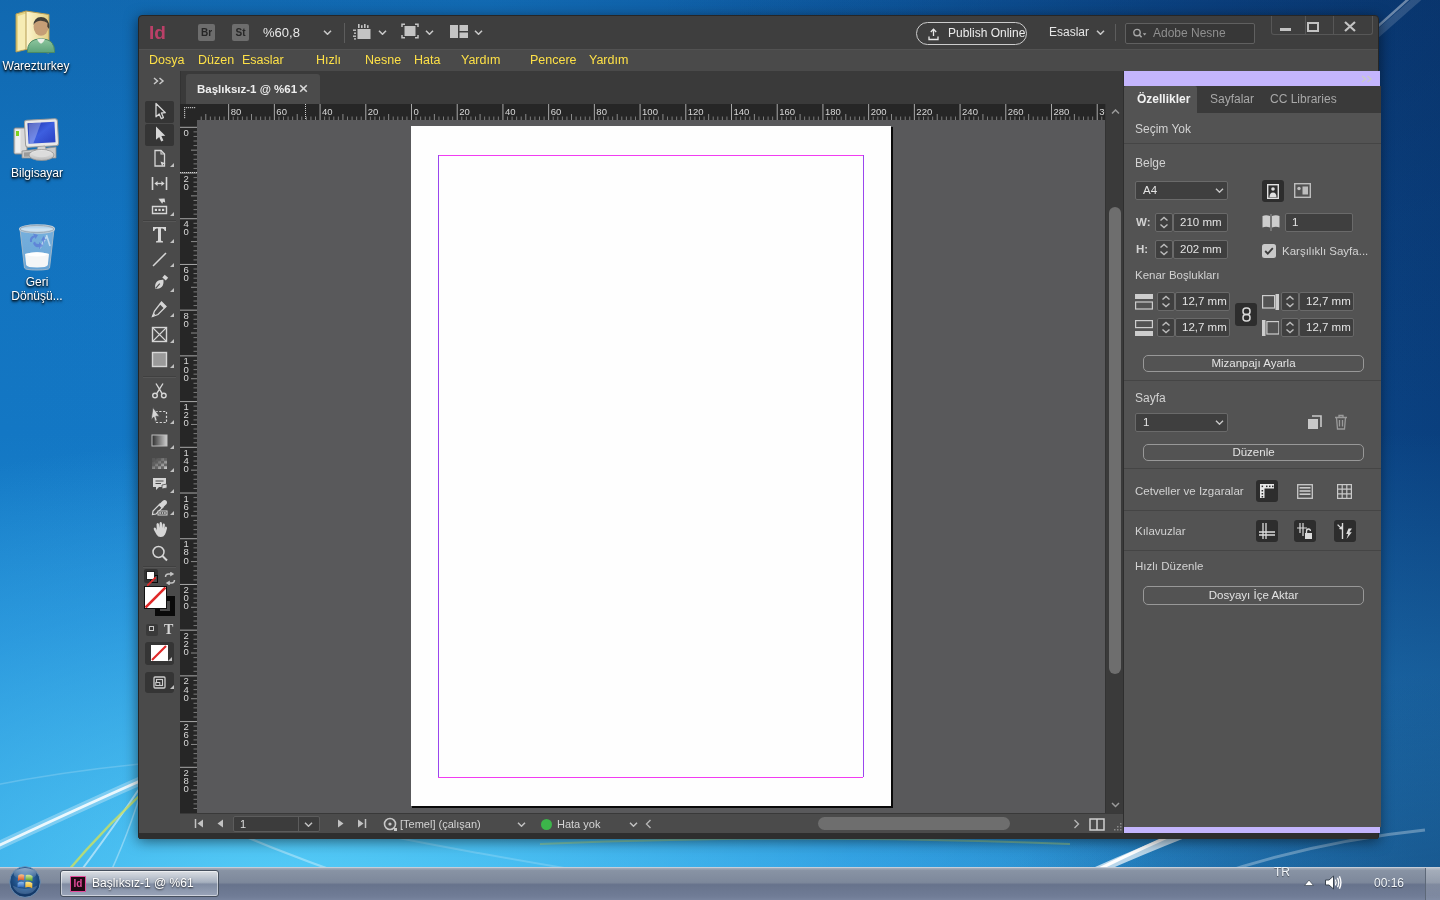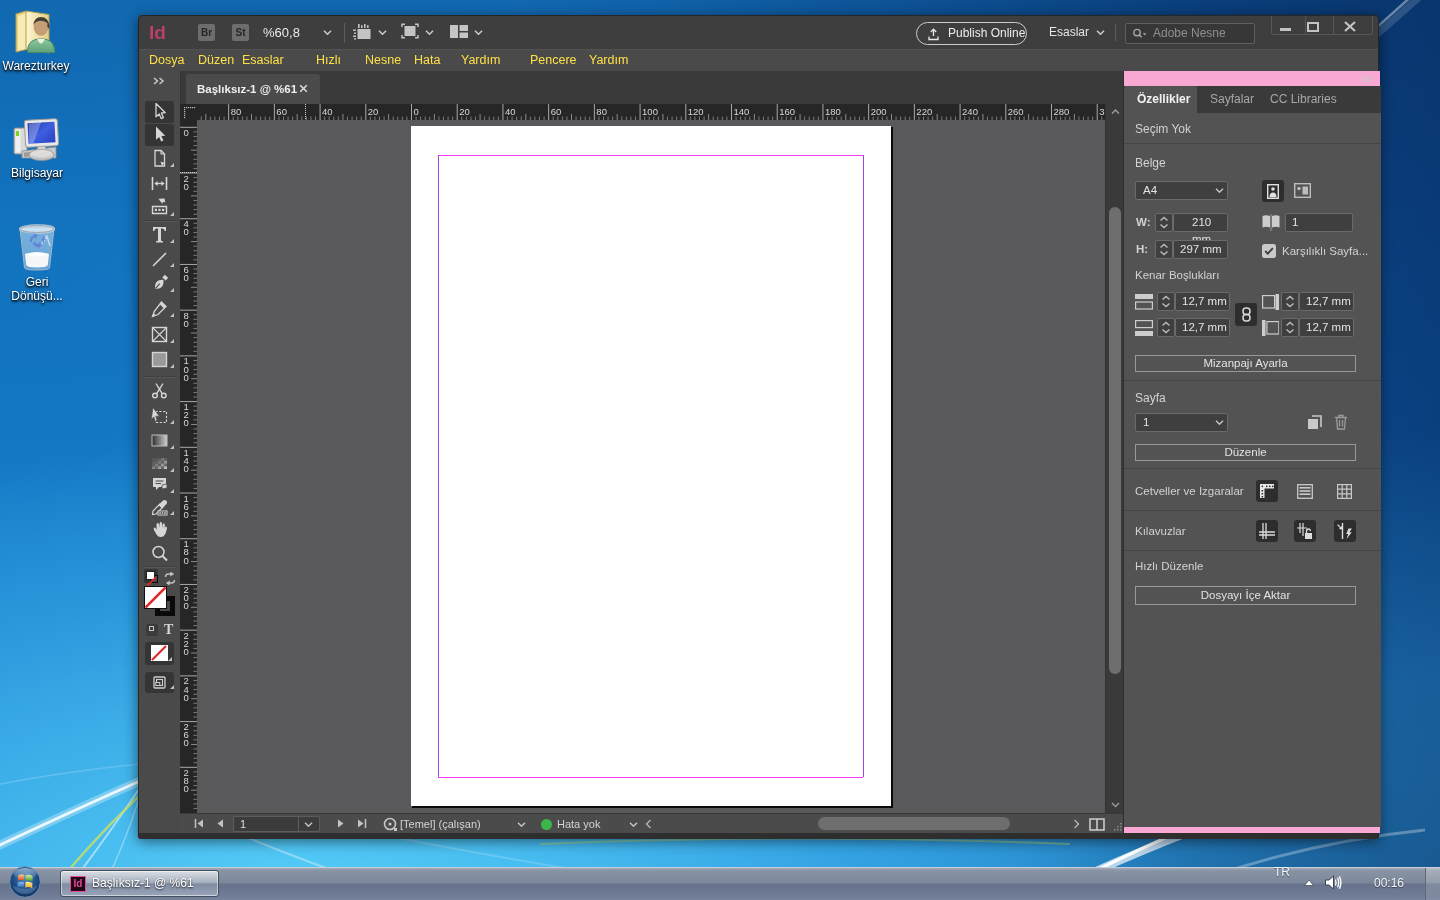--- a/index.html
+++ b/index.html
@@ -36,29 +36,29 @@
 .corner{left:0;top:33px;width:17px;height:16px;background:#262626}
 .vrul{left:0;top:49px;width:17px;height:693px}
 .canvas{left:17px;top:49px;width:908px;height:693px;background:#59595b;overflow:hidden}
 .page{left:213.5px;top:6px;width:480px;height:680px;background:#fefefe;box-shadow:1.5px 1.5px 0 .5px #0a0a0a}
 .vsb{left:925px;top:33px;width:18px;height:709px;background:#3a3a3a;border-left:1px solid #333}
 .vthumb{left:3px;width:12px;border-radius:6px;background:#6e6e6e}
 .sbar{left:0;top:742px;width:943px;height:20px;background:#4b4b4b;border-top:1px solid #393939;color:#cfcfcf}
 .sbox{left:53px;top:2px;width:87px;height:16px;background:#3c3c3c;border:1px solid #5c5c5c;border-radius:2px;font-size:11px;color:#ddd}
 .stext{position:absolute;top:3.5px;font-size:11px;color:#d4d4d4}
 .hthumb{left:638px;top:3px;width:192px;height:13px;background:#6e6e6e;border-radius:7px}
-.rpanel{left:984px;top:55px;width:257px;height:762px;background:#f9a8d4;border-left:1px solid #2e2e2e}
+.rpanel{left:984px;top:55px;width:257px;height:762px;background:#c4b5fd;border-left:1px solid #2e2e2e}
 .ptabs{left:0;top:15px;width:257px;height:27px;background:#3a3a3a}
 .ptab{position:absolute;top:0;height:27px;font-size:12px;line-height:26px;color:#a8a8a8}
 .pbody{left:0;top:42px;width:257px;height:714px;background:#535353}
 .psep{position:absolute;left:0;width:257px;height:1px;background:#454545}
 .plab{position:absolute;font-size:11.5px;color:#d2d2d2}
 .pfield{position:absolute;height:19px;background:#3f3f3f;border:1px solid #6a6a6a;border-radius:2px;font-size:11.5px;color:#e4e4e4;line-height:17px}
 .pstep{position:absolute;width:18px;height:19px;background:#3f3f3f;border:1px solid #6a6a6a;border-radius:2px}
-.pbtn{position:absolute;left:11px;width:221px;height:17px;border:1px solid #989898;border-radius:0;font-size:11.5px;color:#e3e3e3;text-align:center;line-height:15px}
+.pbtn{position:absolute;left:19px;width:221px;height:17px;border:1px solid #989898;border-radius:5px;font-size:11.5px;color:#e3e3e3;text-align:center;line-height:15px}
 .ibtn{position:absolute;width:22px;height:22px;background:#2d2d2d;border-radius:3px}
 .taskbar{left:0;top:867px;width:1440px;height:33px;
 background:linear-gradient(#a3adbb 0%,#8893a4 8%,#7d889b 45%,#67738c 52%,#707c96 88%,#78849e 100%)}
 .tbtn{left:60px;top:870px;width:159px;height:27px;border:1px solid #46505e;border-radius:3px;
 background:linear-gradient(rgba(255,255,255,.7),rgba(215,224,234,.45) 45%,rgba(165,177,195,.4) 52%,rgba(195,205,220,.5));box-shadow:inset 0 0 0 1px rgba(255,255,255,.5)}
 .tbtxt{position:absolute;left:31px;top:5px;font-size:12px;color:#fff;text-shadow:0 1px 2px rgba(0,0,0,.8)}
 .trtxt{position:absolute;color:#f2f6fa;font-size:12px;text-shadow:0 1px 1px rgba(0,0,0,.45)}
 </style></head><body>
 <div class="a wall"></div>
 <svg class="a" style="left:0;top:0" width="1440" height="900" viewBox="0 0 1440 900">
@@ -985,31 +985,31 @@
         </svg>
         <div class="plab" style="left:12px;top:103px;font-weight:bold">W:</div>
         <div class="pstep" style="left:31px;top:100px">
           <svg class="a" style="left:3px;top:2px" width="10" height="6" viewBox="0 0 10 6">
             <path d="M1.5,4.5 L5,1.5 L8.5,4.5" fill="none" stroke="#bdbdbd" stroke-width="1.4"></path>
           </svg>
           <svg class="a" style="left:3px;top:9px" width="10" height="6" viewBox="0 0 10 6">
             <path d="M1.5,1.5 L5,4.5 L8.5,1.5" fill="none" stroke="#bdbdbd" stroke-width="1.4"></path>
           </svg>
         </div>
-        <div class="pfield" style="left:49px;top:100px;width:55px;padding-left:18px">210 mm</div>
+        <div class="pfield" style="left:49px;top:100px;width:55px;padding-left:6px">210 mm</div>
         <div class="plab" style="left:12px;top:130px;font-weight:bold">H:</div>
         <div class="pstep" style="left:31px;top:127px">
           <svg class="a" style="left:3px;top:2px" width="10" height="6" viewBox="0 0 10 6">
             <path d="M1.5,4.5 L5,1.5 L8.5,4.5" fill="none" stroke="#bdbdbd" stroke-width="1.4"></path>
           </svg>
           <svg class="a" style="left:3px;top:9px" width="10" height="6" viewBox="0 0 10 6">
             <path d="M1.5,1.5 L5,4.5 L8.5,1.5" fill="none" stroke="#bdbdbd" stroke-width="1.4"></path>
           </svg>
         </div>
-        <div class="pfield" style="left:49px;top:127px;width:55px;padding-left:6px">297 mm</div>
+        <div class="pfield" style="left:49px;top:127px;width:55px;padding-left:6px">202 mm</div>
         <svg class="a" style="left:137px;top:100px" width="20" height="19" viewBox="0 0 20 19">
 <path d="M9,3 Q5,1.5 1.5,3 L1.5,14.5 Q5,13 9,14.5 Z M11,3 Q15,1.5 18.5,3 L18.5,14.5 Q15,13 11,14.5 Z" fill="#cdcdcd"></path>
 <path d="M10,1 V18" stroke="#9a9a9a" stroke-width="1"></path>
         </svg>
         <div class="pfield" style="left:161px;top:100px;width:68px;padding-left:6px">1</div>
         <div class="a" style="left:138px;top:131px;width:14px;height:14px;background:#c9c9c9;border-radius:2.5px">
 <svg class="a" style="left:2px;top:3px" width="10" height="8" viewBox="0 0 10 8">
             <path d="M1.2,4 L3.8,6.6 L8.8,1.2" fill="none" stroke="#3c3c3c" stroke-width="1.8"></path>
           </svg>
         </div>

